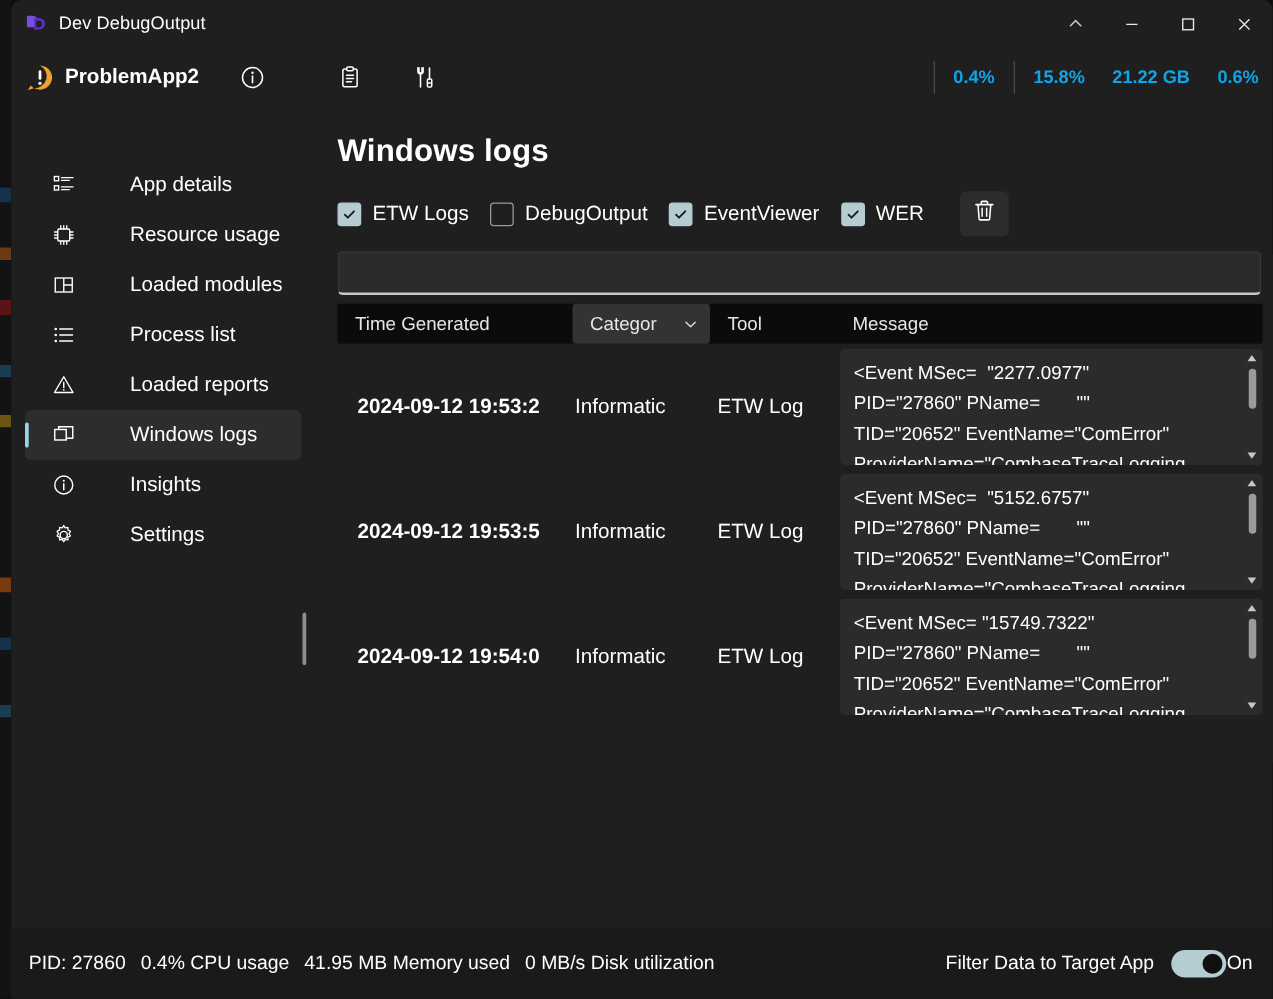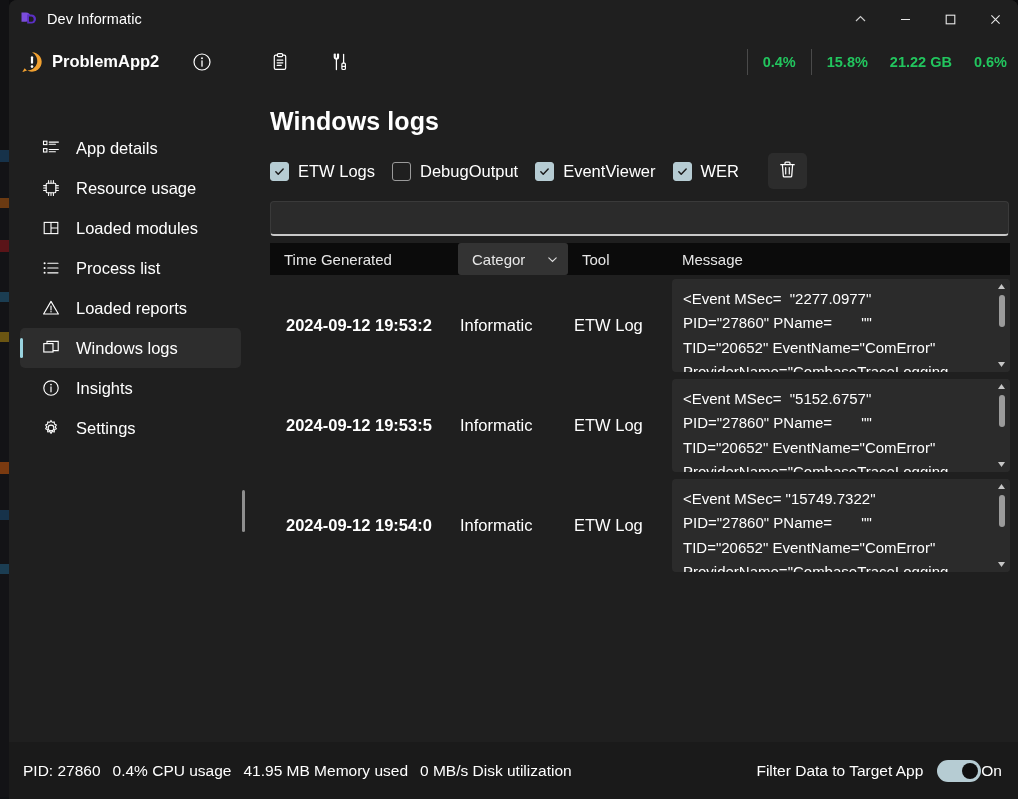--- a/index.html
+++ b/index.html
@@ -105,21 +105,21 @@
     height: 47px;
     display: flex;
     align-items: center;
   }
   #perf-strip .divider {
     width: 1px; height: 26px;
     background: #4a4a4a;
     margin: 0 4px;
   }
   .perf-val {
-    color: #22c55e;
+    color: #0ea5e9;
     font-size: 14.5px;
     padding: 0 11px;
     white-space: nowrap;
   }
 
   
   #body-split {
     display: flex;
     height: 714px;
     position: relative;
@@ -134,20 +134,21 @@
     box-sizing: border-box;
   }
   .nav-item {
     position: relative;
     height: 40px;
     margin: 0 11px 0 11px;
     border-radius: 5px;
     display: flex;
     align-items: center;
     color: #ffffff;
+    gap: 28px;
   }
   .nav-item + .nav-item { margin-top: 0; align-items: center; }
   .nav-item.selected { background: #2d2d2d; }
   .nav-item .sel-bar {
     position: absolute;
     left: -0.5px; top: 10px;
     width: 3px; height: 20px;
     border-radius: 2px;
     background: #9ad4e0;
     display: none;
@@ -432,21 +433,21 @@
 <div id="app-window">
 
   <div id="title-bar">
     <div id="app-logo">
       <svg width="17" height="17" viewBox="0 0 17 17">
         <path d="M1.5 1.5 h4.5 a4.6 4.6 0 0 1 0 9.2 h-4.5 z" fill="#7b4ddb"></path>
         <path d="M7.2 3.4 h4.2 a4.6 4.6 0 0 1 0 9.2 h-4.2 z" fill="#5b2fc4"></path>
         <path d="M9.0 5.6 h2.0 a2.6 2.6 0 0 1 0 5.2 h-2.0 z" fill="#1f1f1f"></path>
       </svg>
     </div>
-    <div id="title-text">Dev Informatic</div>
+    <div id="title-text">Dev DebugOutput</div>
 
     <div class="caption-buttons">
       <div class="caption-btn chev">
         <svg width="13" height="13" viewBox="0 0 13 13">
             <path d="M2 8 L6.5 3.5 L11 8" stroke="#c9c9c9" stroke-width="1.2" fill="none"></path>
           </svg>
       </div>
       <div class="caption-btn">
         <svg width="13" height="13" viewBox="0 0 13 13">
             <path d="M2 6.5 H11" stroke="#e8e8e8" stroke-width="1.1"></path>

